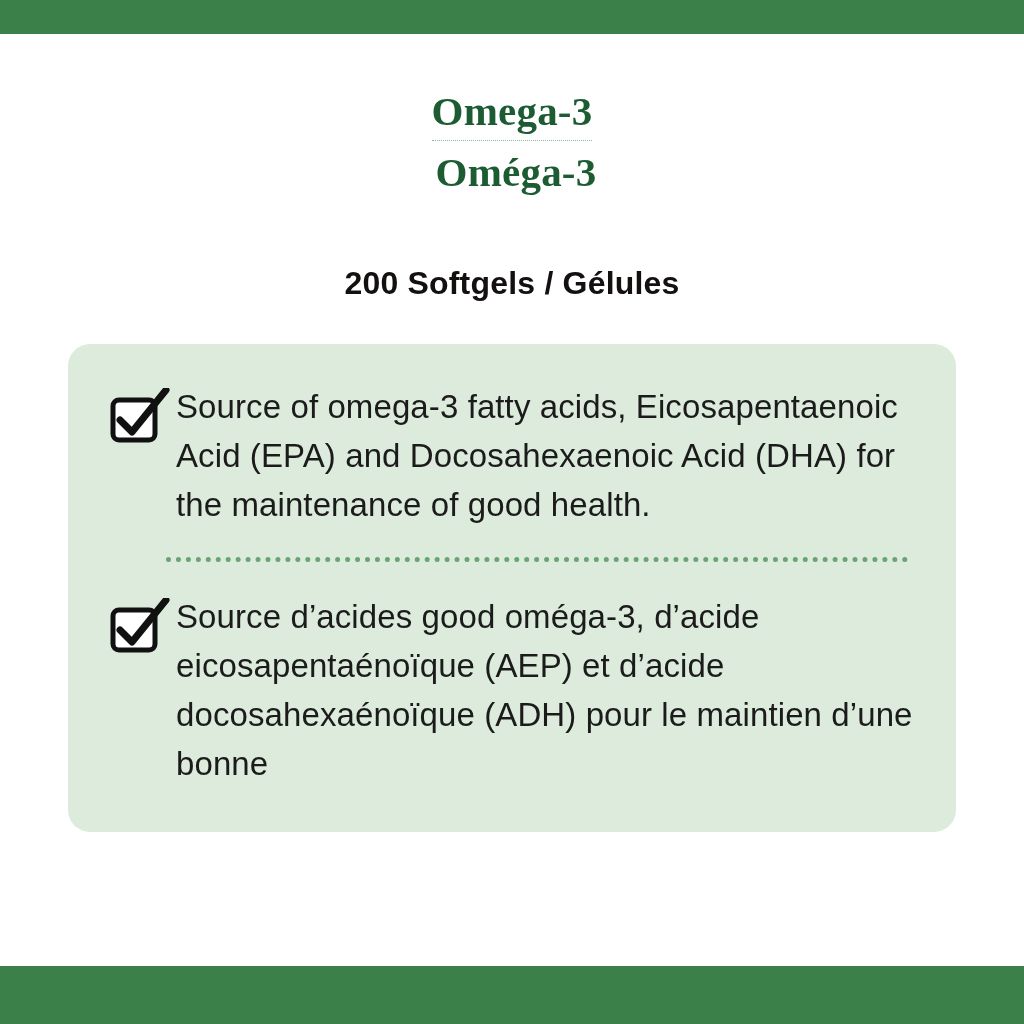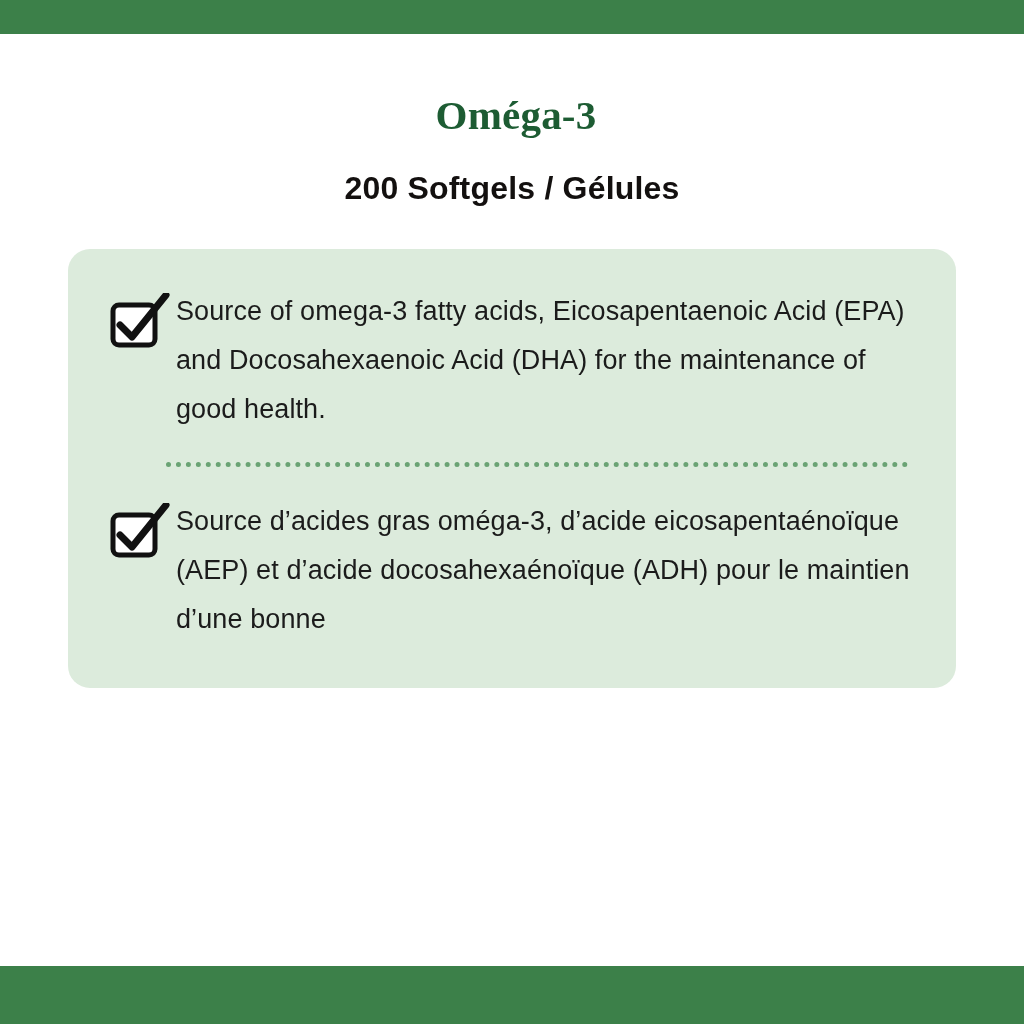--- a/index.html
+++ b/index.html
@@ -57,21 +57,21 @@
     border-bottom: 1px dotted #8fb79a;
     display: inline-block;
     padding-bottom: 2px;
   }
   .title-fr {
     display: block;
     margin-top: 4px;
     margin-left: 8px;
   }
   .subtitle {
-    margin-top: 28px;
+    margin-top: 66px;
     text-align: center;
     font-family: "Liberation Sans", sans-serif;
     font-weight: bold;
     font-size: 32px;
     color: #13100f;
     letter-spacing: 0.2px;
   }
   .card {
     margin: 42px 68px 0 68px;
     background: #dcebdc;
@@ -82,21 +82,21 @@
   .claim {
     display: flex;
     align-items: flex-start;
   }
   .check-icon {
     flex: 0 0 auto;
     width: 62px;
     margin-top: 6px;
   }
   .claim-text {
-    font-size: 27px;
+    font-size: 33px;
     line-height: 49px;
     color: #1b1b1b;
     letter-spacing: 0.1px;
     padding-left: 6px;
   }
   .divider {
     height: 0;
     border-bottom: 5px dotted #6aa374;
     margin: 28px 8px 30px 58px;
   }
@@ -104,20 +104,21 @@
 </head>
 <body>
 
 <div class="page">
 
   <div class="band band-top"></div>
 
   <div class="content">
 
     <div class="titles">
+      <div class="title-en">Omega-3</div>
       <div class="title-fr">Oméga-3</div>
     </div>
 
     <div class="subtitle">200 Softgels / Gélules</div>
 
     <div class="card">
 
       <div class="claim">
         <span class="check-icon">
           <svg width="62" height="58" viewBox="0 0 62 58" xmlns="http://www.w3.org/2000/svg">
@@ -130,20 +131,20 @@
 
       <div class="divider"></div>
 
       <div class="claim">
         <span class="check-icon">
           <svg width="62" height="58" viewBox="0 0 62 58" xmlns="http://www.w3.org/2000/svg">
             <rect x="5" y="12" width="42" height="40" rx="6" fill="#ffffff" stroke="#111111" stroke-width="5"></rect>
             <path d="M12 32 L24 44 L58 2" fill="none" stroke="#111111" stroke-width="7" stroke-linecap="round" stroke-linejoin="round"></path>
           </svg>
         </span>
-        <div class="claim-text">Source d’acides gras oméga-3, d’acide eicosapentaénoïque (AEP) et d’acide docosahexaénoïque (ADH) pour le maintien d’une bonne</div>
+        <div class="claim-text">Source d’acides good oméga-3, d’acide eicosapentaénoïque (AEP) et d’acide docosahexaénoïque (ADH) pour le maintien d’une bonne</div>
       </div>
 
     </div>
   </div>
 
   <div class="band band-bottom"></div>
 </div>
 
 </body></html>

